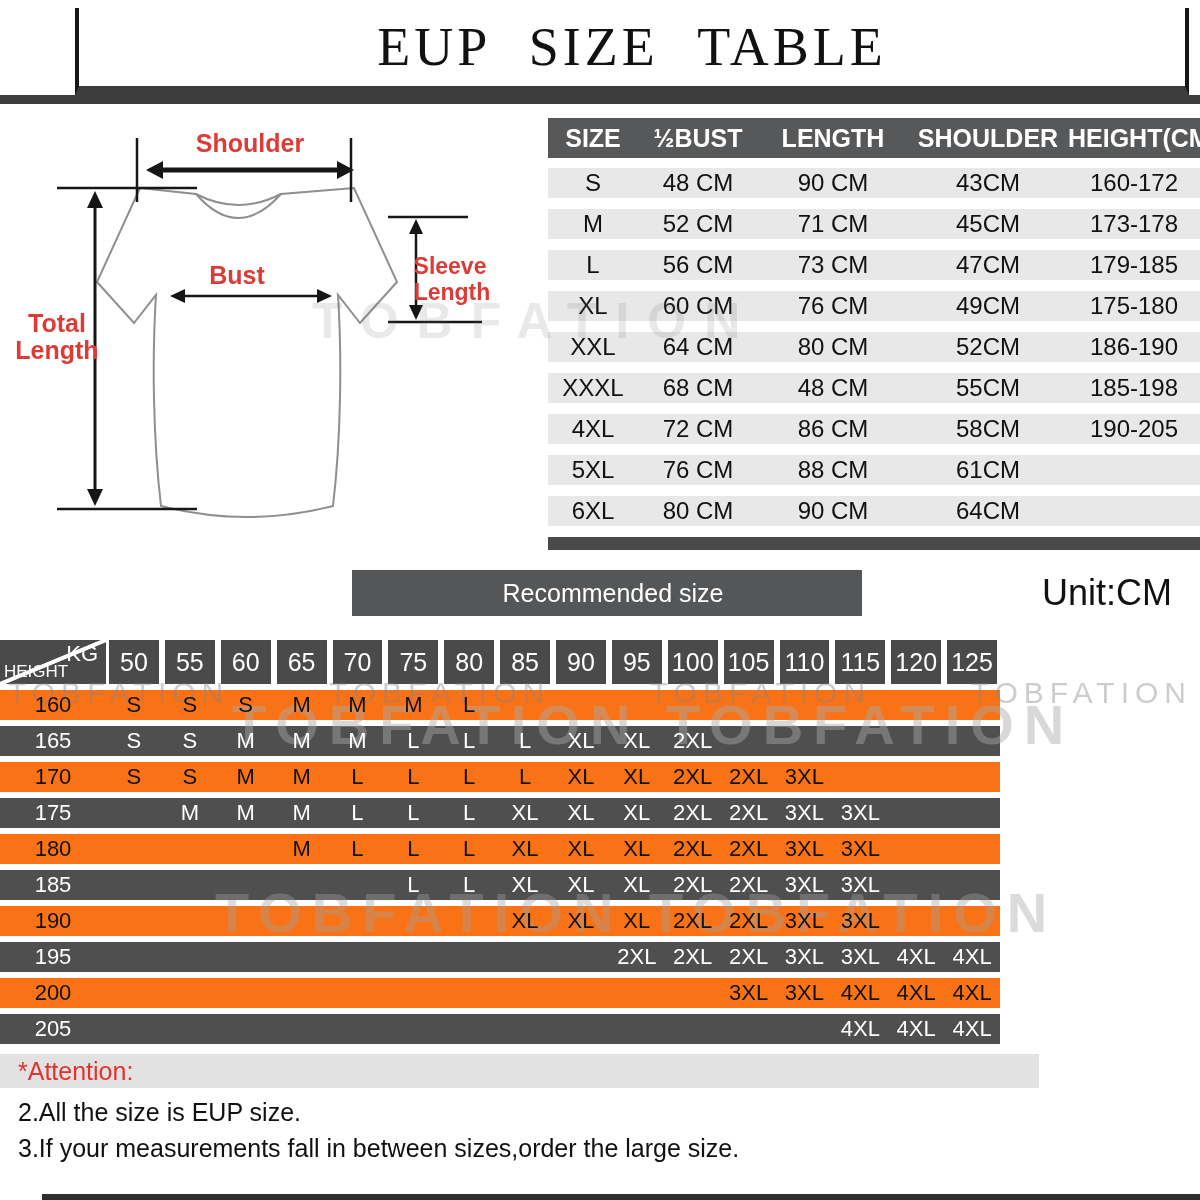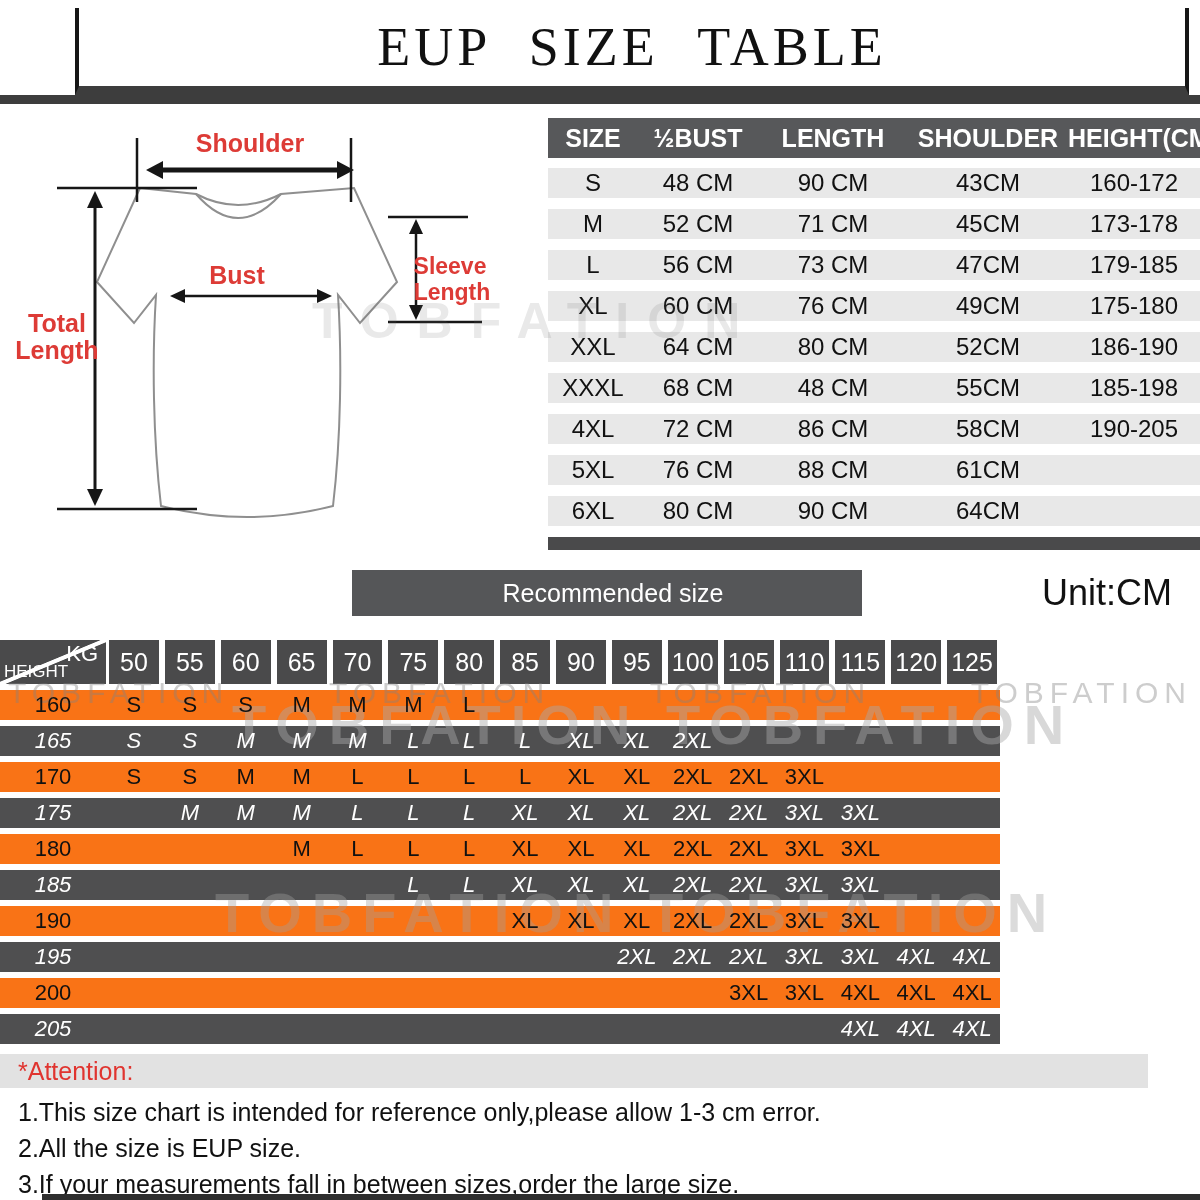--- a/index.html
+++ b/index.html
@@ -33,33 +33,33 @@
   .mx-header{display:grid;grid-template-columns:106px repeat(16,1fr);height:44px;}
   .mx-corner{position:relative;background-color:#4a4a4b;color:#fff;
     background-image:linear-gradient(to bottom right, rgba(0,0,0,0) 47%, #fff 48%, #fff 52%, rgba(0,0,0,0) 53%);}
   .mx-corner .kg{position:absolute;top:1px;right:8px;font-size:22px;}
   .mx-corner .hgt{position:absolute;bottom:2px;left:4px;font-size:17px;text-align:right;}
   .mx-h-cell{background:#4a4a4b;color:#fff;margin:0 3px;display:flex;align-items:center;
     justify-content:center;font-size:25px;}
   .mx-row{display:grid;grid-template-columns:106px repeat(16,1fr);height:30px;margin-top:6px;
     align-items:center;text-align:center;font-size:22px;}
   .mx-row.light{background:#f97316;color:#111;}
-  .mx-row.dark{background:#4f4f50;color:#fff;font-style:italic;}
+  .mx-row.dark{background:#4f4f50;color:#fff;}
   .mx-row span{position:relative;z-index:4;}
 
   
   .wm{position:absolute;pointer-events:none;z-index:3;white-space:nowrap;}
   .wm-shirt{left:312px;top:292px;font-size:50px;letter-spacing:18px;font-weight:bold;color:rgba(110,110,110,0.15);}
   .wm-row{left:0;top:676px;width:1200px;display:flex;justify-content:space-between;padding:0 8px;
     box-sizing:border-box;font-size:30px;letter-spacing:6px;color:rgba(130,130,130,0.40);}
   .wm-big1{left:232px;top:692px;font-size:56px;font-weight:bold;letter-spacing:10px;color:rgba(168,168,168,0.45);}
   .wm-big2{left:215px;top:880px;font-size:56px;font-weight:bold;letter-spacing:10px;color:rgba(160,160,160,0.38);}
 
   
-  .attention{position:absolute;left:0;top:1054px;width:1148px;height:34px;background:#e2e2e2;
+  .attention{position:absolute;left:0;top:1054px;width:1039px;height:34px;background:#e2e2e2;
     display:flex;align-items:center;text-align:right;}
   .attention span{color:#e0342f;font-size:25px;padding-left:18px;}
   .notes{position:absolute;left:18px;top:1094px;font-size:25px;}
   .notes div{height:36px;line-height:36px;}
   .bottom-bar{position:absolute;left:42px;top:1194px;width:1158px;height:6px;background:#2e2e2e;}
 
   
   .diagram{position:absolute;left:0;top:108px;}
   .diagram text{font-family:"Liberation Sans", sans-serif;font-weight:bold;fill:#dd3b36;}
 </style>
@@ -422,19 +422,18 @@
       <span>TOBFATION</span>
       <span>TOBFATION</span>
     </div>
   <div class="wm wm-big1">TOBFATION TOBFATION</div>
   <div class="wm wm-big2">TOBFATION TOBFATION</div>
 
   <div class="attention">
     <span>*Attention:</span>
   </div>
   <div class="notes">
-    <div>1.This size chart is intended for reference only,please allow 1-3 cm error.</div>
     <div>2.All the size is EUP size.</div>
     <div>3.If your measurements fall in between sizes,order the large size.</div>
   </div>
   <div class="bottom-bar"></div>
 
 </div>
 
 </body></html>

